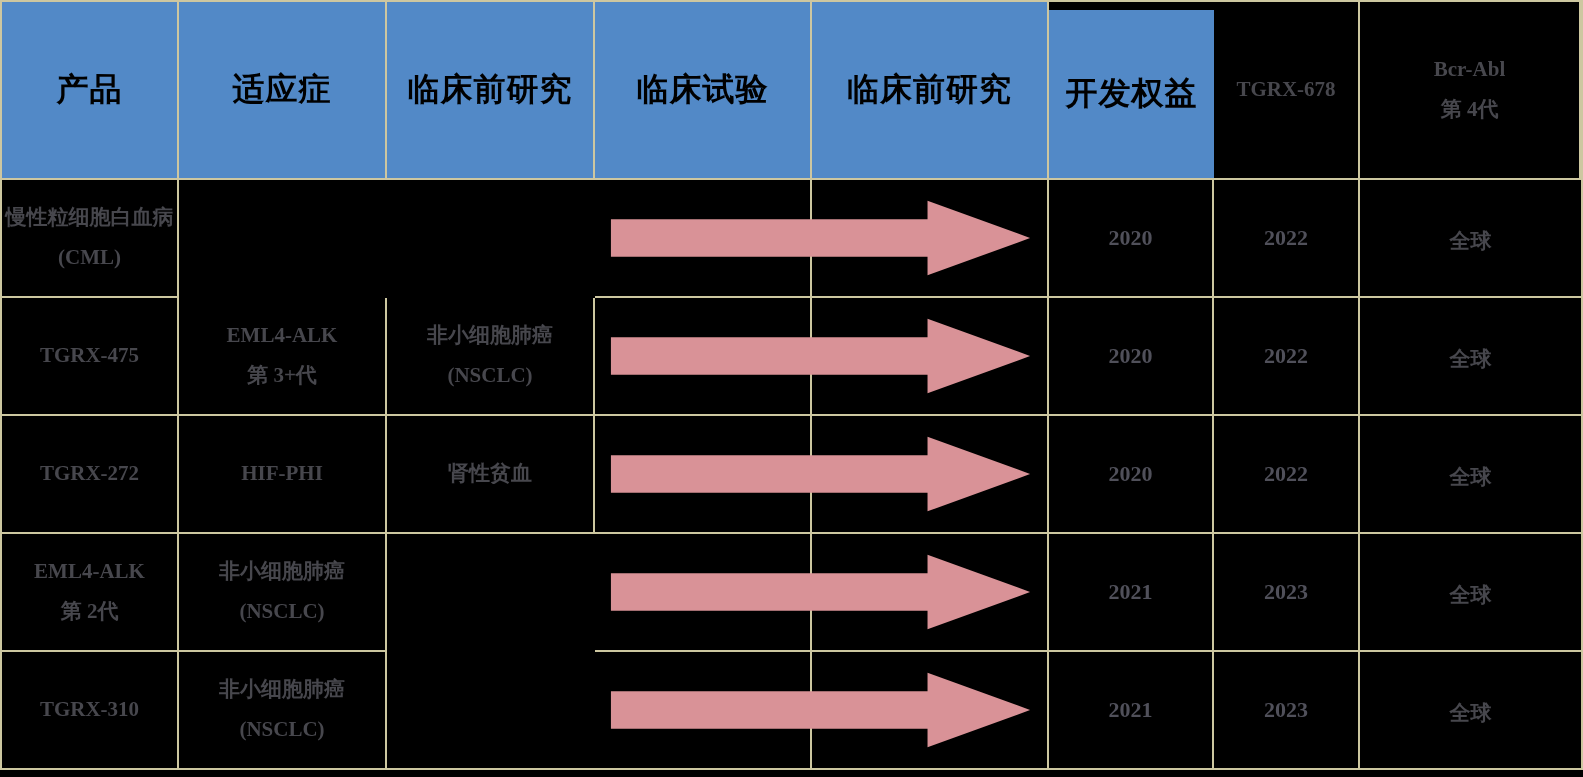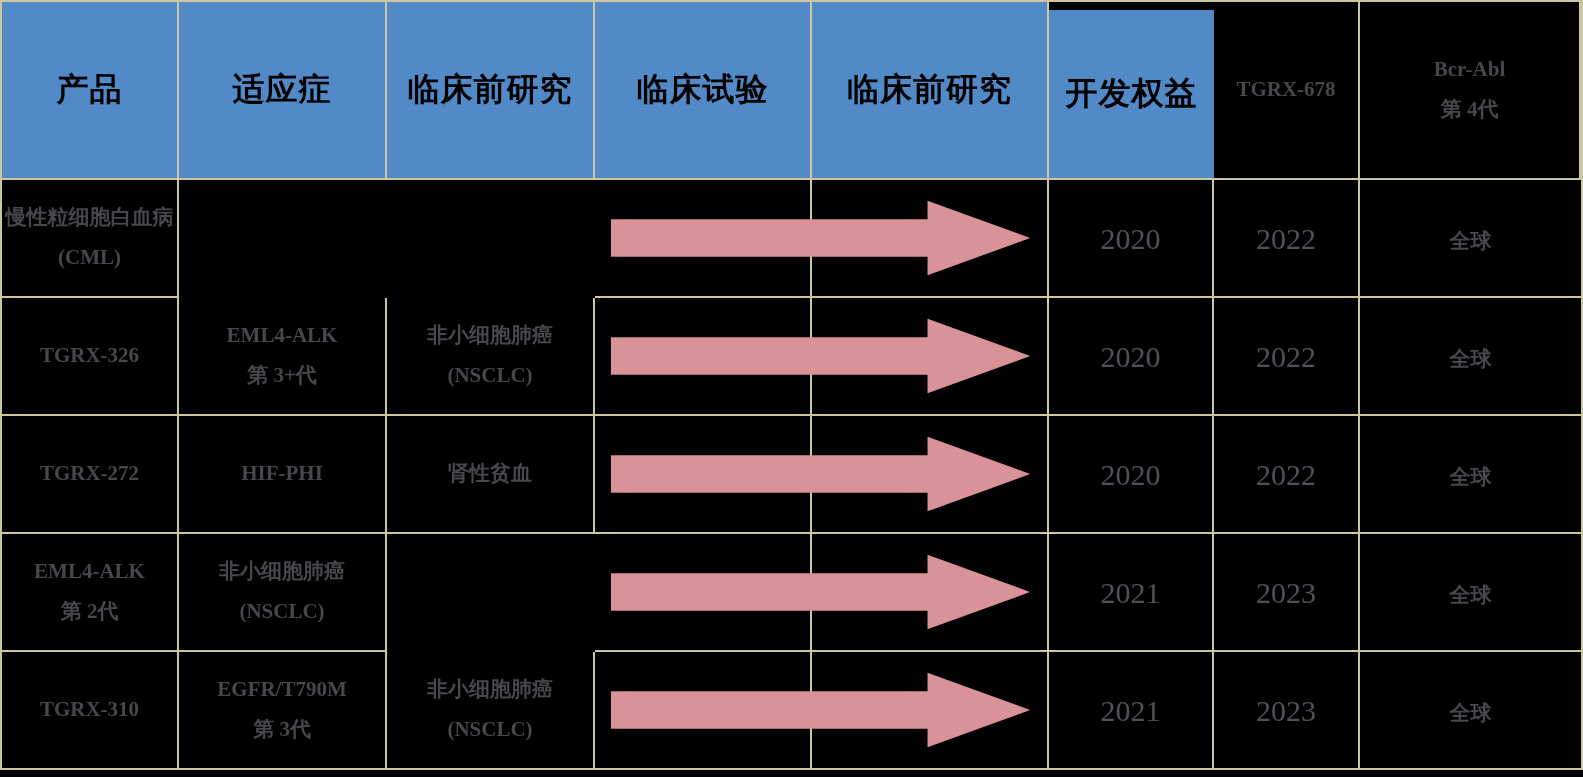--- a/index.html
+++ b/index.html
@@ -49,22 +49,22 @@
     letter-spacing: 1px;
   }
   .body-cell {
     background: #000000;
     color: #47474d;
     font-size: 21px;
     font-weight: bold;
     line-height: 1.9;
   }
   .body-cell.year-cell {
-    font-weight: normal;
-    font-size: 30px;
+    font-weight: bold;
+    font-size: 22px;
     color: #50505a;
   }
   .arrow-cell {
     position: relative;
     grid-column: 4 / span 2;
     background: #000000;
     box-sizing: border-box;
     border-right: 2px solid #cdc7a0;
     border-bottom: 2px solid #cdc7a0;
   }
@@ -111,21 +111,21 @@
     <div class="arrow-cell">
       <div class="col-divider"></div>
       <svg class="arrow-svg" viewBox="0 0 454 118" preserveAspectRatio="none">
         <polygon points="16,40 334,40 334,21 437,59 334,97 334,78 16,78"></polygon>
       </svg>
     </div>
     <div class="cell body-cell year-cell">2020</div>
     <div class="cell body-cell year-cell">2022</div>
     <div class="cell body-cell last-col">全球</div>
 
-    <div class="cell body-cell">TGRX-326</div>
+    <div class="cell body-cell">TGRX-475</div>
     <div class="cell body-cell">
       <div>EML4-ALK</div>
       <div>第 3+代</div>
     </div>
     <div class="cell body-cell">
       <div>非小细胞肺癌</div>
       <div>(NSCLC)</div>
     </div>
     <div class="arrow-cell">
       <div class="col-divider"></div>
@@ -167,24 +167,20 @@
       <svg class="arrow-svg" viewBox="0 0 454 118" preserveAspectRatio="none">
         <polygon points="16,40 334,40 334,21 437,59 334,97 334,78 16,78"></polygon>
       </svg>
     </div>
     <div class="cell body-cell year-cell">2021</div>
     <div class="cell body-cell year-cell">2023</div>
     <div class="cell body-cell last-col">全球</div>
 
     <div class="cell body-cell last-row">TGRX-310</div>
     <div class="cell body-cell last-row">
-      <div>EGFR/T790M</div>
-      <div>第 3代</div>
-    </div>
-    <div class="cell body-cell last-row">
       <div>非小细胞肺癌</div>
       <div>(NSCLC)</div>
     </div>
     <div class="arrow-cell last-row">
       <div class="col-divider"></div>
       <svg class="arrow-svg" viewBox="0 0 454 118" preserveAspectRatio="none">
         <polygon points="16,40 334,40 334,21 437,59 334,97 334,78 16,78"></polygon>
       </svg>
     </div>
     <div class="cell body-cell year-cell last-row">2021</div>

